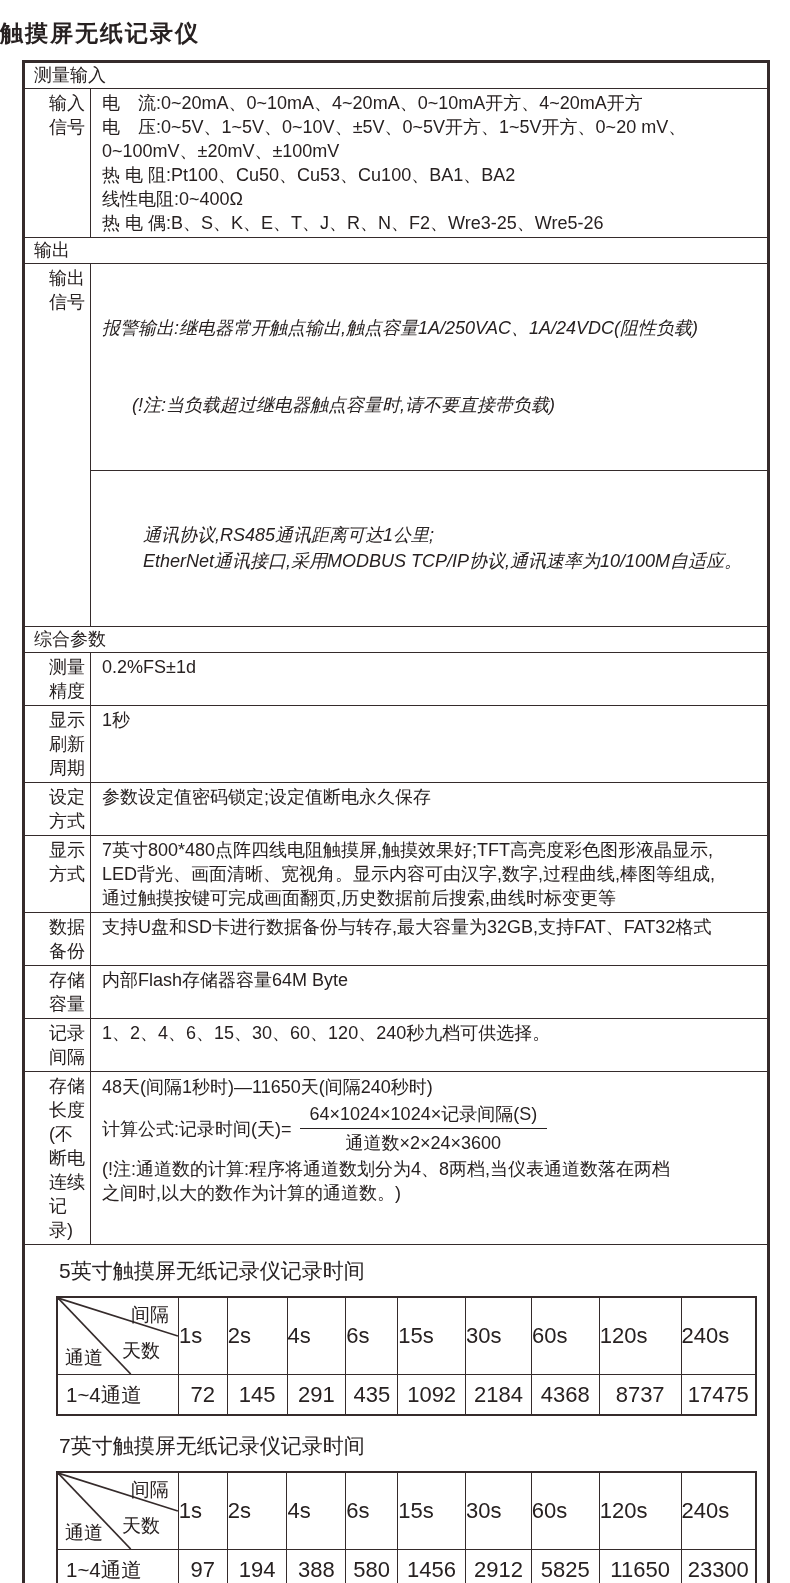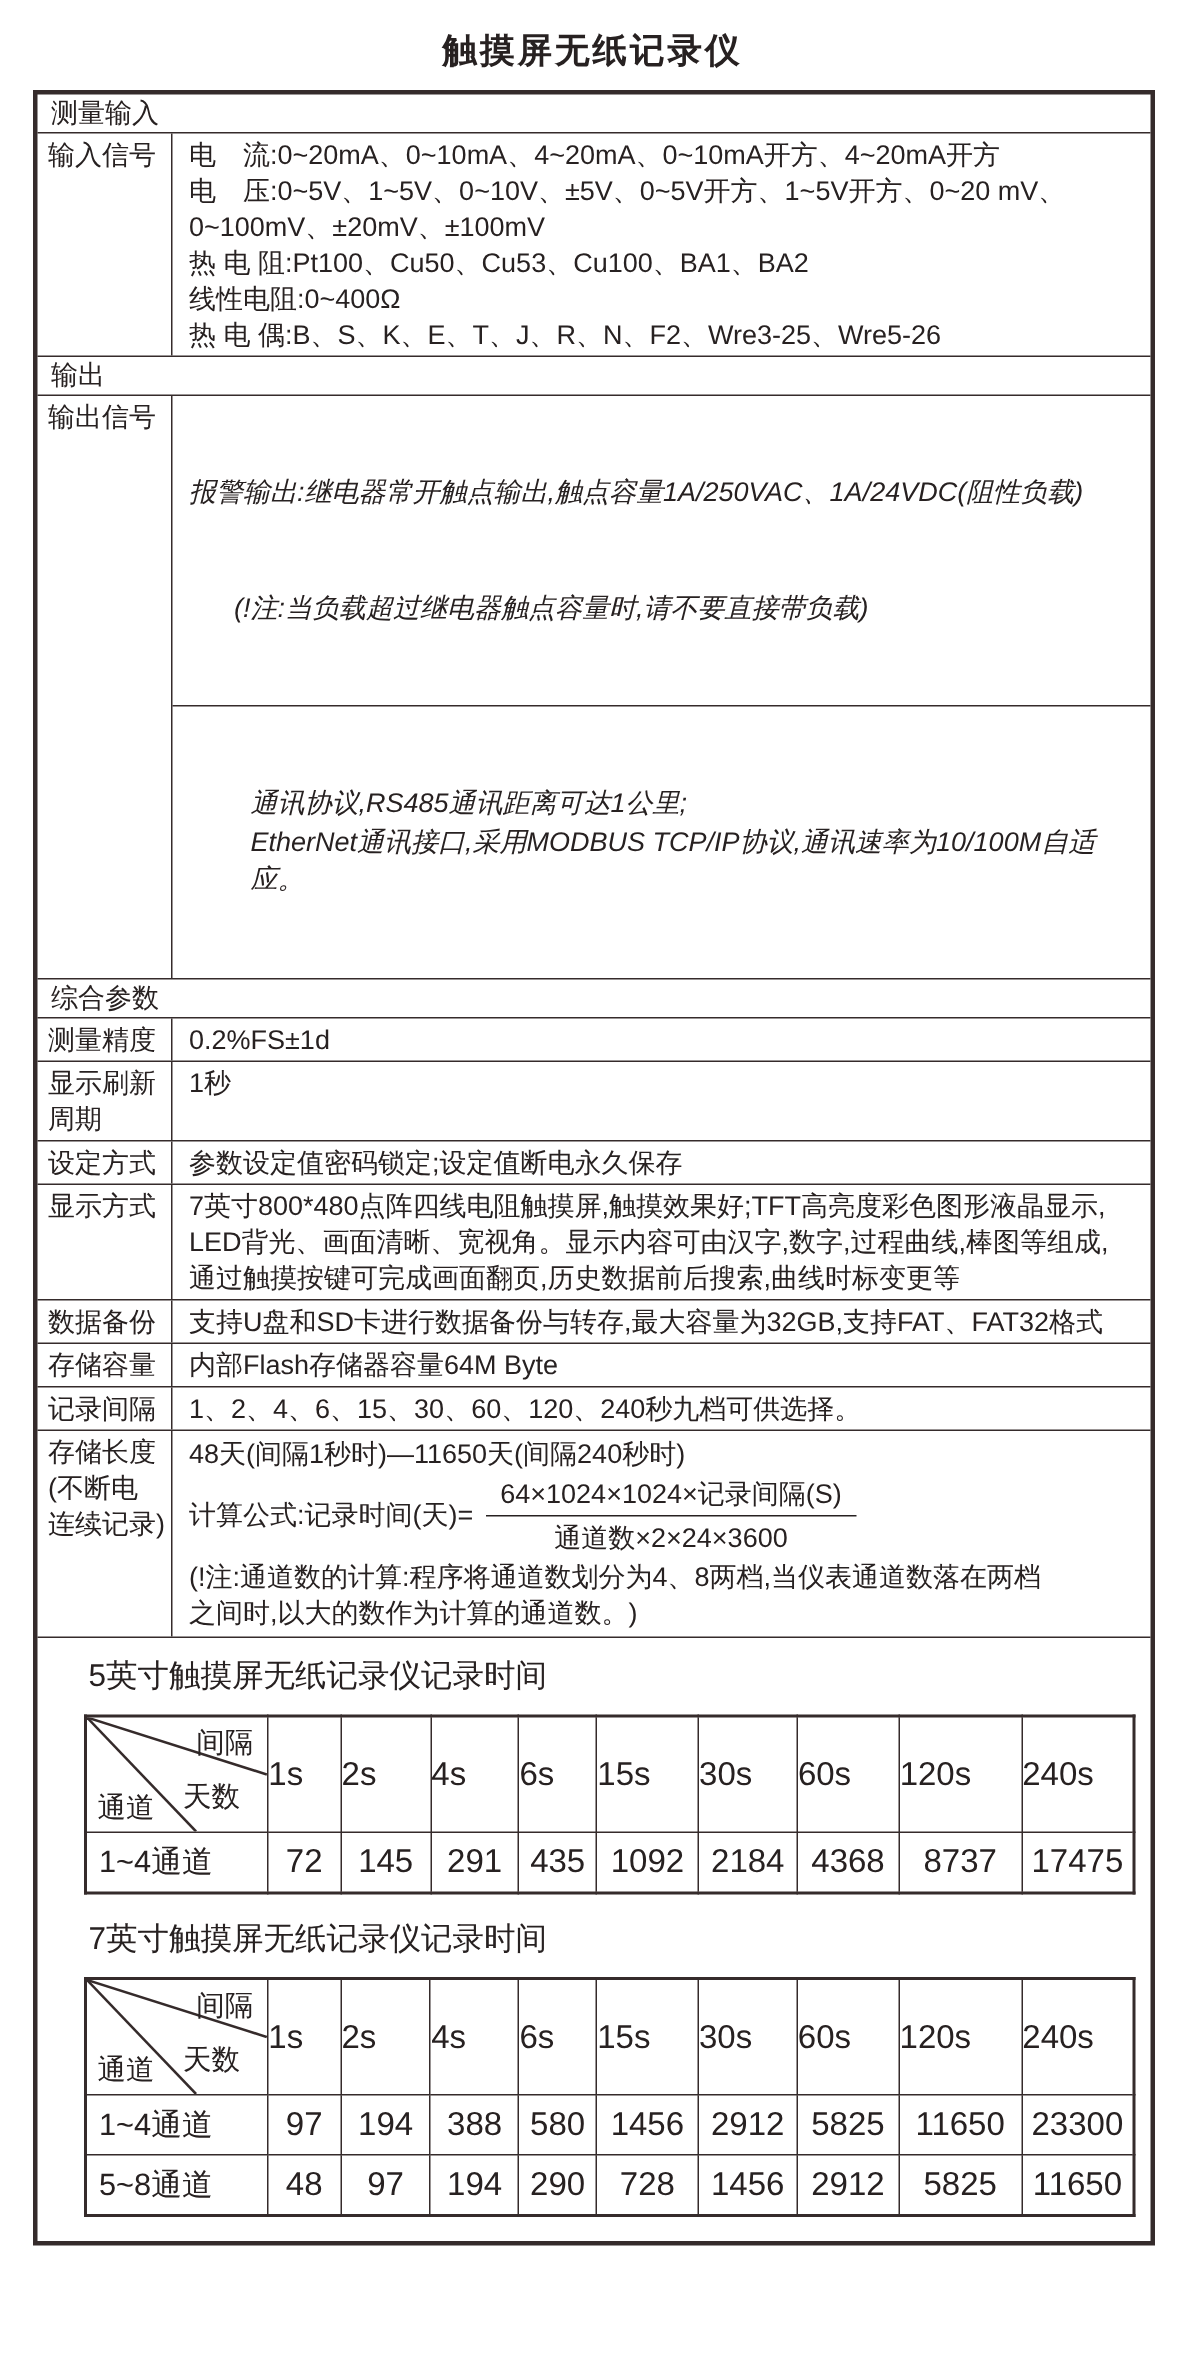--- a/index.html
+++ b/index.html
@@ -6,35 +6,35 @@
     --ink:#272121;
     --bd:#352b2b;
   }
   html,body{margin:0;padding:0;}
   body{
     width:790px;height:1583px;overflow:hidden;background:#ffffff;color:var(--ink);
     font-family:"Liberation Sans","DejaVu Sans",sans-serif;
     -webkit-font-smoothing:antialiased;
   }
   .page-title{
-    text-align:center;font-size:23px;font-weight:bold;letter-spacing:2px;
+    text-align:left;font-size:23px;font-weight:bold;letter-spacing:2px;
     padding:19px 0 12px 0;line-height:29px;
   }
   .doc{
     margin:0 18px 0 22px;width:748px;box-sizing:border-box;
     border:3px solid var(--bd);background:#fff;
   }
   .row{display:flex;align-items:stretch;border-top:1.5px solid var(--bd);justify-content:flex-end;}
   .row.first{border-top:none;}
   .sec{
     padding:1px 6px 1px 9px;font-size:18px;line-height:23px;width:100%;
   }
   .lbl{
-    width:90px;flex:none;box-sizing:border-box;border-right:1.5px solid var(--bd);
-    padding:2px 2px 2px 7px;font-size:18px;line-height:24px;white-space:pre-line;
+    width:66px;flex:none;box-sizing:border-box;border-right:1.5px solid var(--bd);
+    padding:2px 2px 2px 24px;font-size:18px;line-height:24px;white-space:pre-line;
   }
   .val{
     flex:1;padding:2px 6px 2px 11px;font-size:18px;line-height:24px;white-space:pre-wrap;
   }
   .stack{flex:1;display:flex;flex-direction:column;font-style:italic;}
   .sub{
     padding:1px 6px 1px 11px;font-size:18px;line-height:25.5px;
     border-top:1.5px solid var(--bd);white-space:pre-wrap;
   }
   .sub.first{border-top:none;}

